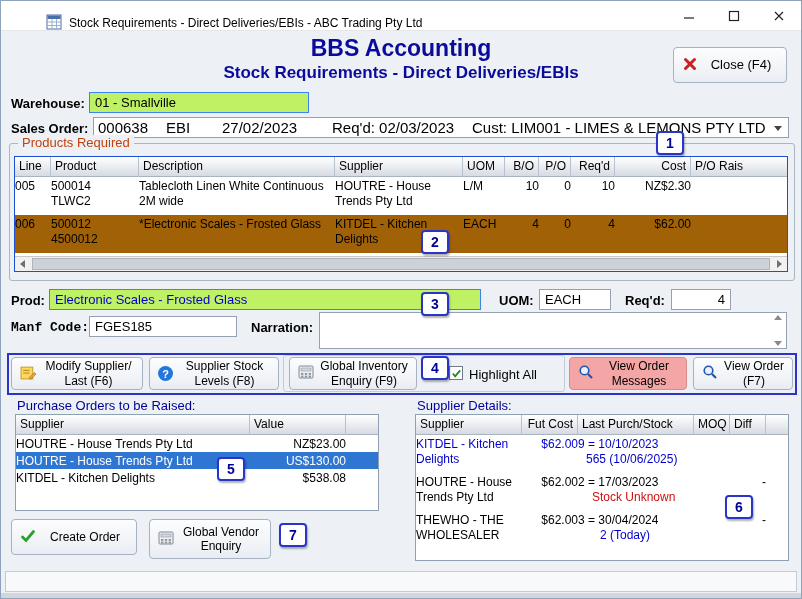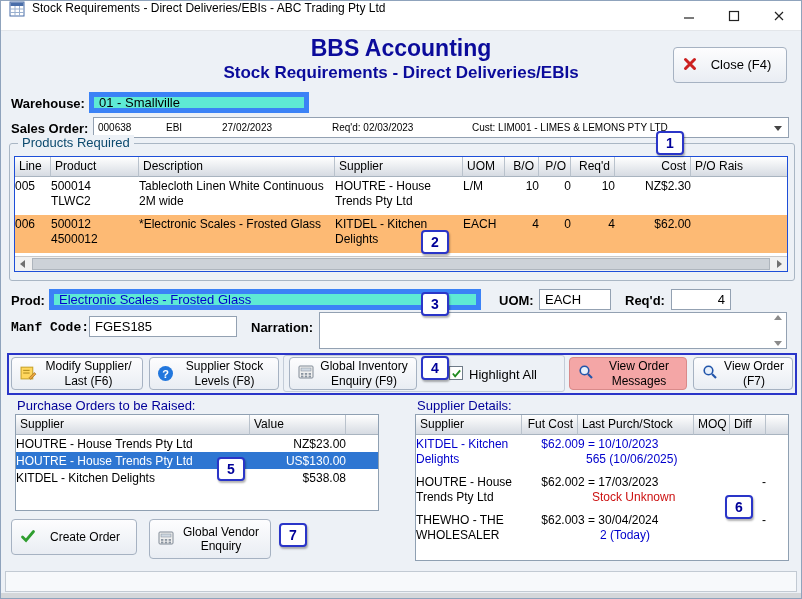--- a/index.html
+++ b/index.html
@@ -2,54 +2,54 @@
 <html><head>
 <meta charset="utf-8">
 <style>
   * { box-sizing: border-box; margin: 0; padding: 0; }
   html,body { background:#cfd6de; }
   body { font-family:"Liberation Sans", sans-serif; color:#000; }
   .window { position:relative; width:802px; height:599px; background:#edf1f6; border:1px solid #8fa3bc; overflow:hidden; }
   .pos { position:absolute; }
 
   
-  .titlebar { position:absolute; left:0; top:0; width:100%; height:30px; background:#ffffff; border-bottom:1px solid #e3e6ea; display:flex; align-items:flex-start; }
+  .titlebar { position:absolute; left:0; top:0; width:100%; height:30px; background:#ffffff; border-bottom:1px solid #e3e6ea; display:flex; align-items:flex-end;padding-left:37px; }
   .tb-icon { margin-left:8px; width:16px; height:16px; display:inline-flex; }
   .tb-title { margin-left:7px; font-size:12px; }
   .tb-controls { position:absolute; right:0; top:0; height:30px; display:flex; }
   .tb-btn { width:45px; height:30px; display:flex; align-items:center; justify-content:center; cursor:default; }
 
   
   .app-title { position:absolute; top:34px; left:0; width:100%; text-align:center; color:#0b0b9b; font-weight:bold; font-size:23px; }
   .subtitle  { position:absolute; top:62px; left:0; width:100%; text-align:center; color:#0b0b9b; font-weight:bold; font-size:17px; }
 
   .btn { display:flex; align-items:center; gap:6px; padding:0 8px; background:linear-gradient(#fdfdfe,#e9edf3); border:1px solid #a6b2c2; border-radius:4px; font-size:12px; color:#000; cursor:default; }
   .btn .txt { white-space:pre-line; text-align:center; line-height:1.2; flex:1; }
   .btn-close-f4 { position:absolute; right:14px; top:46px; width:114px; height:36px; font-size:13px; }
   .btn-pink { background:#f4a6a6; border-color:#d98a8a; }
 
   .lbl { font-weight:bold; font-size:13px; }
   .field { background:#ffffff; border:1px solid #93a1b2; display:flex; align-items:center; padding:0 5px; font-size:13px; }
-  .field-flat { background:#5eead4; border:5px solid #3b82f6; }
-
-  .combo { position:absolute; left:92px; top:116px; width:696px; height:21px; background:#fff; border:1px solid #93a1b2; display:flex; align-items:center; font-size:10px; }
+  .field-flat { background:#bef264; border:1px solid #3b82f6; }
+
+  .combo { position:absolute; left:92px; top:116px; width:696px; height:21px; background:#fff; border:1px solid #93a1b2; display:flex; align-items:center; font-size:15px; }
   .combo .seg { display:inline-block; overflow:hidden; white-space:nowrap; }
   .combo-arrow { position:absolute; right:6px; top:8px; width:0; height:0; border-left:4px solid transparent; border-right:4px solid transparent; border-top:5px solid #444; }
 
   .groupbox { position:absolute; border:1px solid #a9b6c4; border-radius:3px; }
-  .group-label { position:absolute; top:-9px; left:8px; background:#edf1f6; padding:0 4px; color:#0c4a6e; font-size:13px; }
+  .group-label { position:absolute; top:-9px; left:8px; background:#edf1f6; padding:0 4px; color:#c2410c; font-size:13px; }
   .group-label-plain { color:#000099; font-size:13px; }
 
   
   .ptable { position:absolute; left:13px; top:155px; width:774px; height:116px; background:#fff; border:1px solid #1d4ed8; }
   .pgrid { display:grid; grid-template-columns:36px 88px 196px 128px 42px 34px 32px 44px 76px 1fr; }
   .th { background:linear-gradient(#ffffff,#d6dbe2); border-right:1px solid #b9c2cc; border-bottom:1px solid #a9b4c0; padding:2px 4px; font-size:12px; height:20px; }
   .td { padding:2px 0; font-size:12px; line-height:1.25; white-space:pre-line; overflow:hidden; }
   .prow { min-height:38px; }
-  .prow-sel { background:#fdba74; }
+  .prow-sel { background:#a16207; }
   .num { text-align:right; }
   .hscroll { position:absolute; left:0; bottom:0; width:100%; height:15px; background:#f1f1f1; border-top:1px solid #c9c9c9; display:flex; align-items:center; }
   .sbtn { width:15px; height:14px; display:flex; align-items:center; justify-content:center; }
   .tri-l { width:0; height:0; border-top:4px solid transparent; border-bottom:4px solid transparent; border-right:5px solid #707070; }
   .tri-r { width:0; height:0; border-top:4px solid transparent; border-bottom:4px solid transparent; border-left:5px solid #707070; }
   .thumb { flex:1; height:12px; background:#cdd2d8; border:1px solid #aeb5bd; margin:0 2px; }
 
   .link { color:#0000cc; }
 
   .narr-arrows { position:absolute; right:2px; top:2px; bottom:2px; width:12px; display:flex; flex-direction:column; justify-content:space-between; align-items:center; }

